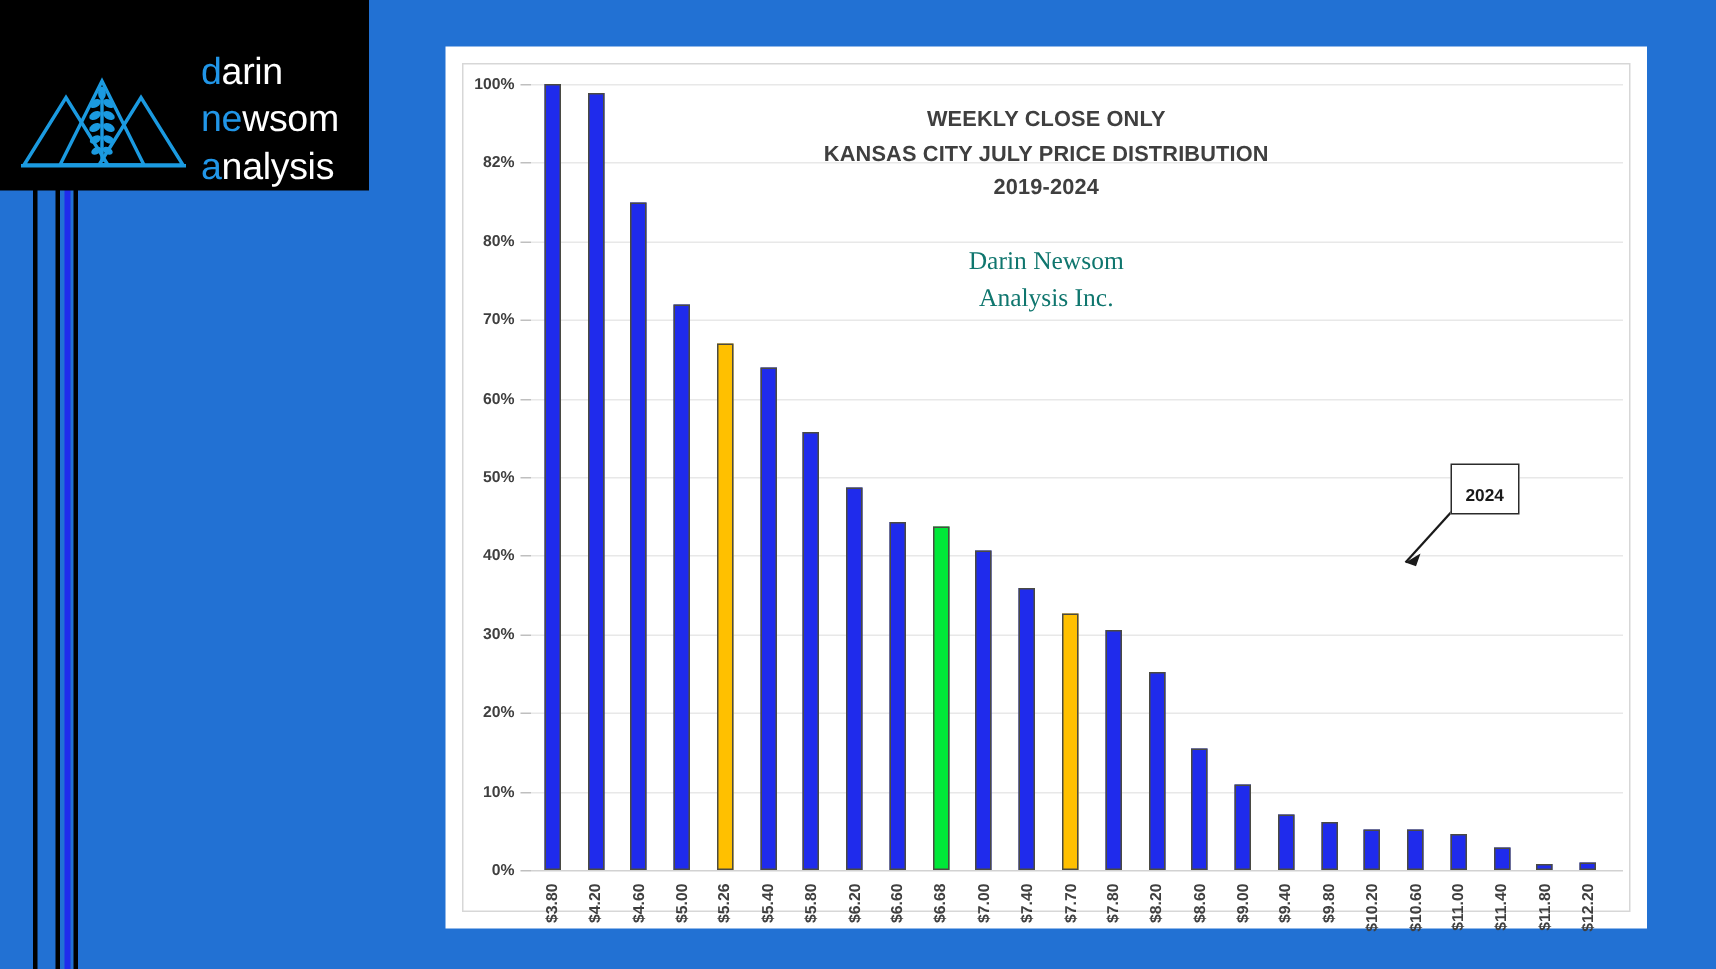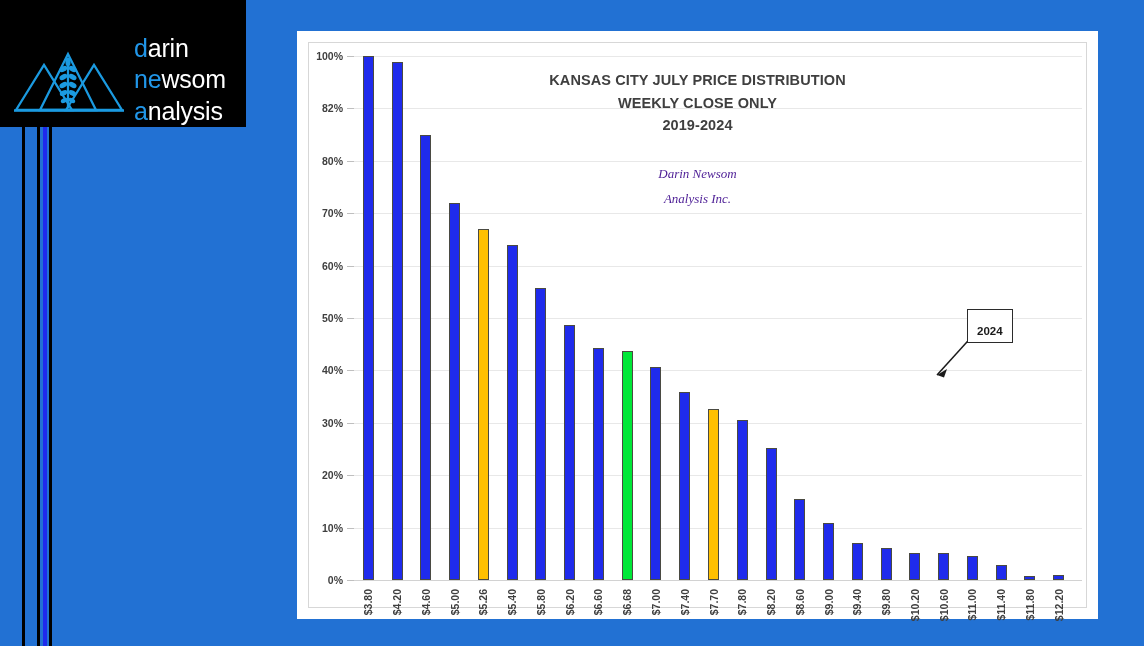--- a/index.html
+++ b/index.html
@@ -109,23 +109,22 @@
   .watermark {
     position: absolute;
     left: 0;
     right: 0;
     top: 118px;
     text-align: center;
     pointer-events: none;
   }
   .watermark .wline {
     font-family: "Liberation Serif", serif;
-    font-style: italic;
-    font-size: 13px;
-    color: #4c1d95;
+    font-size: 17px;
+    color: #0f766e;
     line-height: 25px;
     white-space: nowrap;
   }
   .plot-area {
     position: absolute;
     left: 45px;
     top: 13px;
     width: 719px;
     height: 524px;
   }
@@ -241,22 +240,22 @@
       <div><span class="accent">d</span>arin</div>
       <div><span class="accent">ne</span>w<span>som</span></div>
       <div><span class="accent">a</span>nalysis</div>
     </div>
   </div>
 
   <div class="card">
     <div class="plot-frame">
 
       <div class="titles">
+        <div class="tline">WEEKLY CLOSE ONLY</div>
         <div class="tline">KANSAS CITY JULY PRICE DISTRIBUTION</div>
-        <div class="tline">WEEKLY CLOSE ONLY</div>
         <div class="tline">2019-2024</div>
       </div>
 
       <div class="watermark">
         <div class="wline">Darin Newsom</div>
         <div class="wline">Analysis Inc.</div>
       </div>
 
       <div class="plot-area" id="plot">
           <div class="gridline axis0" style="top: 524px;"></div>

